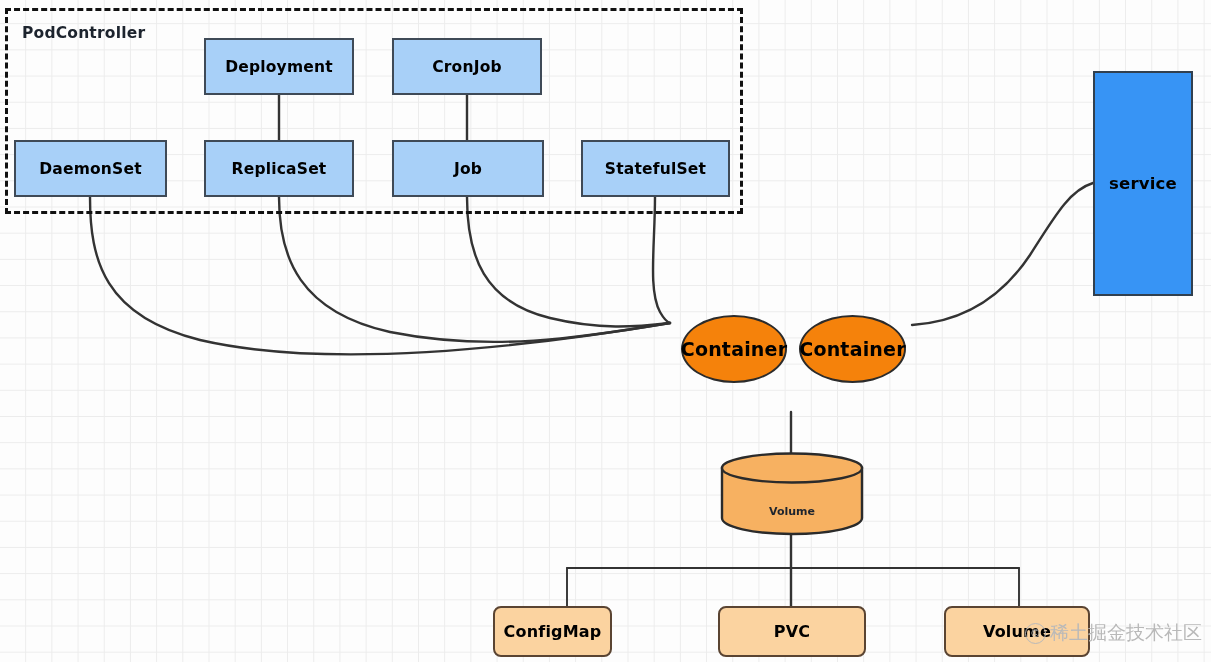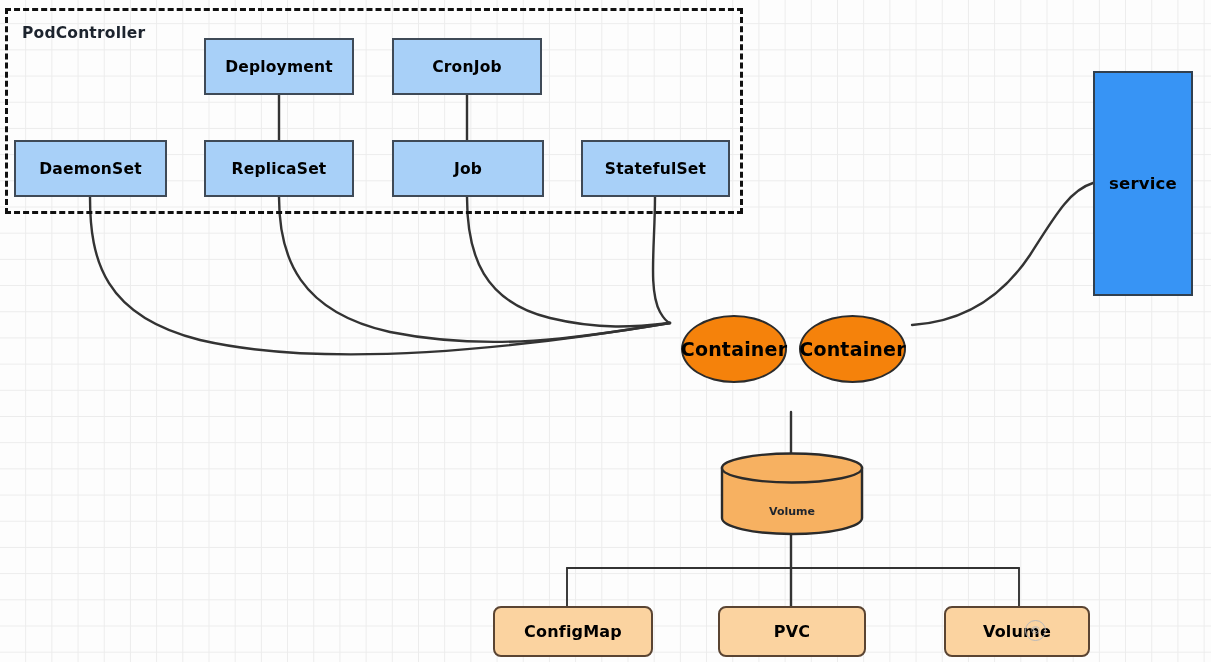--- a/index.html
+++ b/index.html
@@ -186,27 +186,28 @@
   <div class="node container-ellipse" style="left:799px; top:315px; width:107px; height:68px;">
     <span>Container</span>
   </div>
 
   <svg class="volume-cyl" style="position:absolute; left:719px; top:452px; width:146px; height:84px;" viewBox="0 0 146 84" xmlns="http://www.w3.org/2000/svg">
     <path d="M 3,16 L 3,66 A 70,16 0 0 0 143,66 L 143,16 Z" fill="#f7b161" stroke="#2b2b2b" stroke-width="2.4"></path>
     <ellipse cx="73" cy="16" rx="70" ry="14.5" fill="#f7b161" stroke="#2b2b2b" stroke-width="2.4"></ellipse>
   </svg>
   <div class="volume-label">Volume</div>
 
-  <div class="node store-box" style="left:493px; top:606px; width:160px; height:51px;">
+  <div class="node store-box" style="left:493px; top:606px; width:119px; height:51px;">
     <span>ConfigMap</span>
   </div>
   <div class="node store-box" style="left:718px; top:606px; width:148px; height:51px;">
     <span>PVC</span>
   </div>
   <div class="node store-box" style="left:944px; top:606px; width:146px; height:51px;">
     <span>Volume</span>
   </div>
 
   <div class="watermark" style="left:1025px; top:620px;">
     <span class="wm-logo">©</span>
+    <span>稀土掘金技术社区</span>
   </div>
 
 </div>
 
 </body></html>

